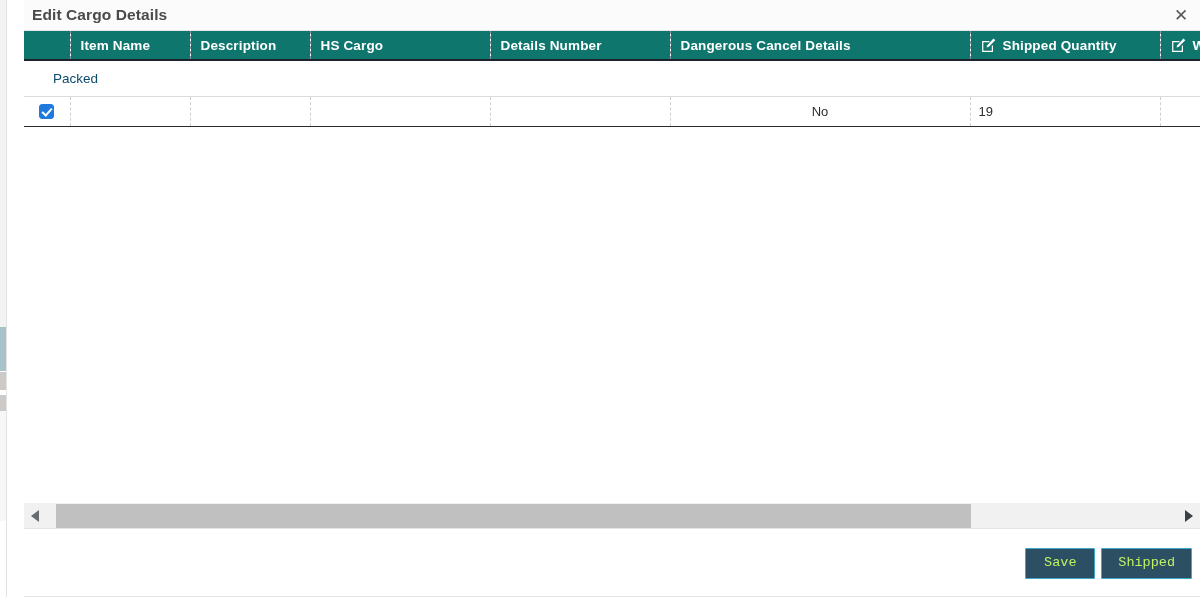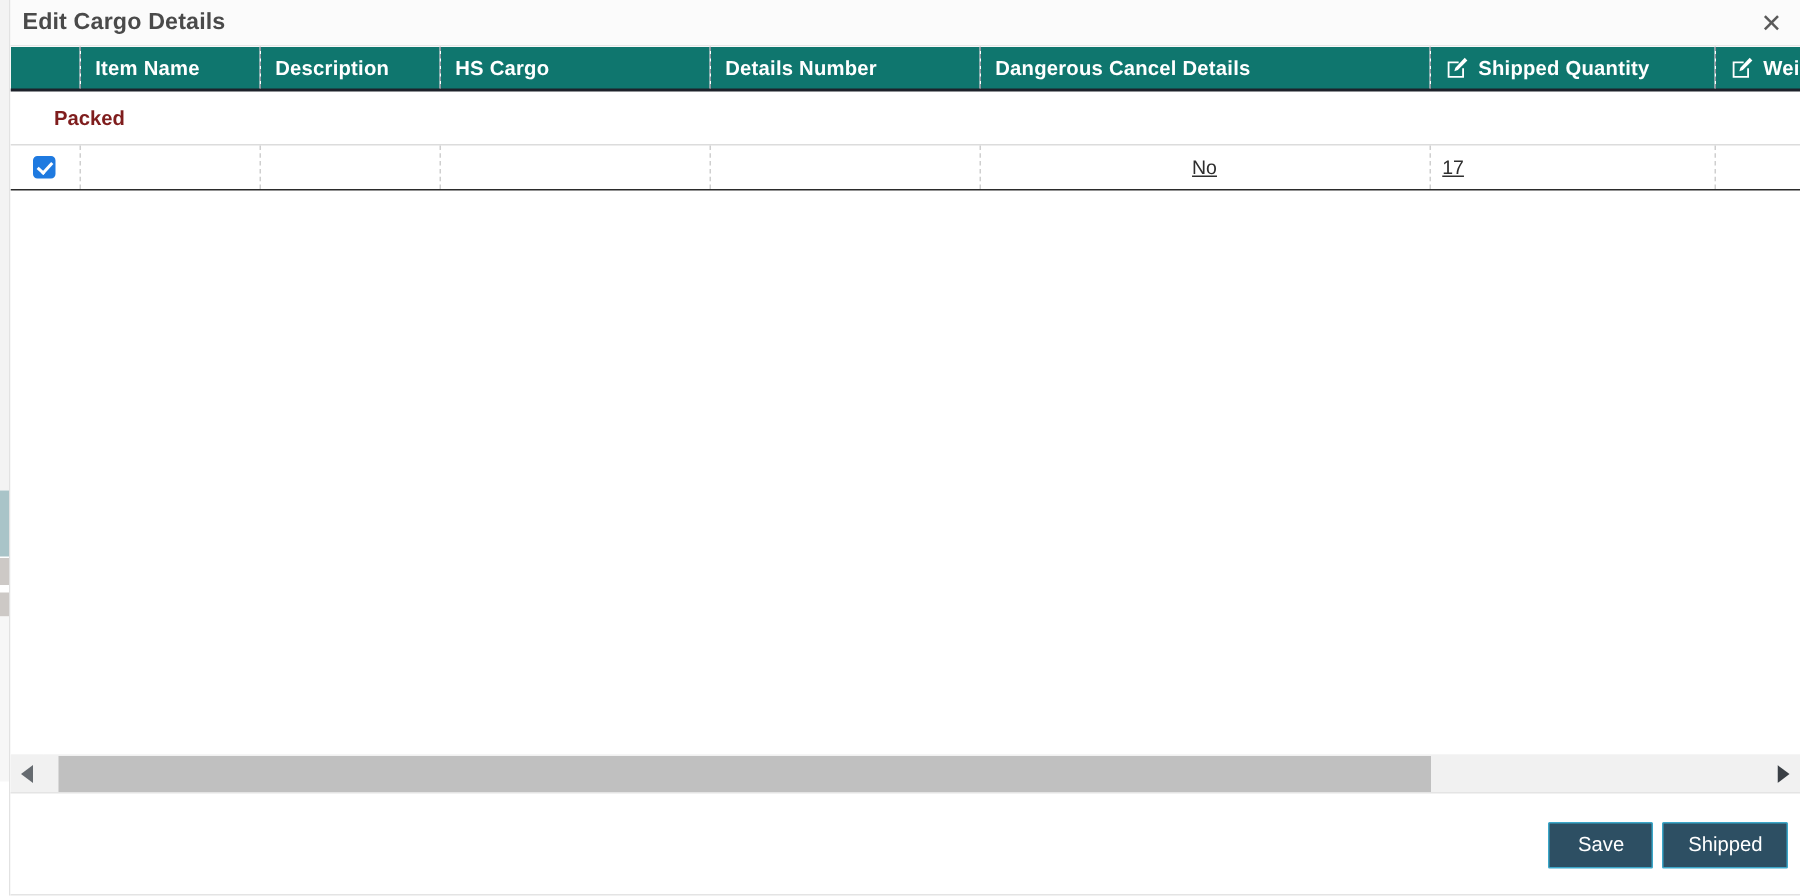--- a/index.html
+++ b/index.html
@@ -28,20 +28,21 @@
   #bg-strip .seg-light2 { top: 411px; height: 110px; background: #f7f7f7; }
 
   
   #modal {
     position: absolute; left: 6px; top: 0;
     width: 1194px; height: 597px;
     background: #ffffff;
     display: flex; flex-direction: column;
     z-index: 2;
     border-left: 1px solid #e2e2e2;
+    padding-left: 17px;
   }
 
   
   #titlebar {
     position: relative;
     height: 31px;
     min-height: 31px;
     background: #fbfbfb;
     border-bottom: 1px solid #e6e6e6;
     display: flex; align-items: center;
@@ -120,39 +121,38 @@
   .edit-icon svg { display: block; }
 
   
   tr.group-row td {
     height: 36px;
     border: none;
     background: #ffffff;
     padding: 0;
   }
   .group-label {
-    color: #7f1d1d;
-    font-weight: bold;
+    color: #0c4a6e;
+    font-weight: normal;
     font-size: 13.5px;
     padding-left: 29px;
   }
 
   
   tr.data-row td {
     height: 30px;
     background: #ffffff;
     border-right: 1px dashed #cfcfcf;
     border-top: 1px solid #dcdcdc;
     border-bottom: 1px solid #2b2b2b;
     padding: 0 8px;
     font-size: 13px;
     color: #2e2e2e;
     overflow: hidden;
     white-space: nowrap;
-    text-decoration: underline;
   }
   tr.data-row td.col-check {
     border-right: 1px dashed #cfcfcf;
     text-align: center;
     padding: 0;
   }
   td.center { text-align: center; }
   td.link-text { color: #5f87b3; }
 
   
@@ -225,24 +225,24 @@
   }
   #footer::after {
     content: "";
     position: absolute;
     left: 0; right: 0; bottom: 0;
     height: 1px;
     background: #e4e4e4;
   }
   .btn {
     background: #2d4f63;
-    color: #ffffff;
+    color: #bef264;
     border: 1px solid #3ba7c9;
     font-size: 13.5px;
-    font-family: Liberation Sans, sans-serif;
+    font-family: Liberation Mono, monospace;
     height: 31px;
     min-width: 70px;
     padding: 0 16px;
     cursor: pointer;
     border-radius: 1px;
     line-height: 1;
   }
 </style>
 </head>
 <body>
@@ -335,21 +335,21 @@
             <tr class="group-row">
               <td colspan="8"><span class="group-label">Packed</span></td>
             </tr>
             <tr class="data-row">
               <td class="col-check"><input type="checkbox" class="cbx" checked="" style=""></td>
               <td class=""></td>
               <td class=""></td>
               <td class=""></td>
               <td class=""></td>
               <td class="center link-text">No</td>
-              <td class="">17</td>
+              <td class="">19</td>
               <td class=""></td>
             </tr>
           </tbody>
       </table>
     </div>
 
     <div id="hscroll">
       <div class="arrow">
         <svg width="9" height="12" viewBox="0 0 9 12" aria-hidden="true">
           <polygon points="8,0 8,12 0,6" fill="#666b70"></polygon>

